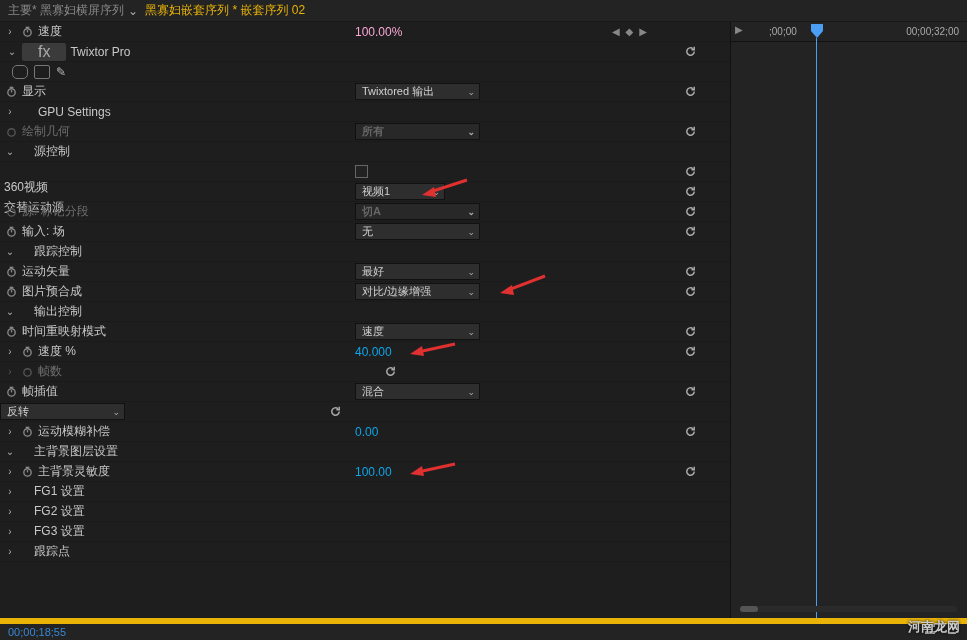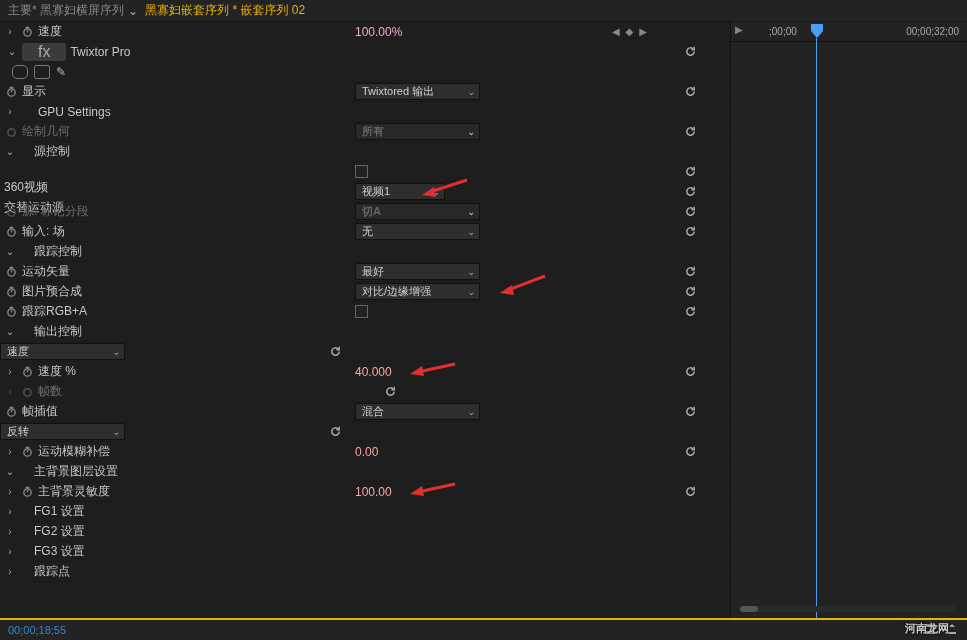--- a/index.html
+++ b/index.html
@@ -57,21 +57,21 @@
   width: 14px; height: 14px;
   display: inline-flex; align-items: center; justify-content: center;
   margin-right: 4px;
 }
 .stopwatch svg { width: 11px; height: 11px; }
 .stopwatch .sw-path { stroke: #888; fill: none; stroke-width: 1.5; }
 
 .label { color: #c8c8c8; }
 .label-dim { color: #6e6e6e; }
 .value-pct { color: #f9a8d4; }
-.value-link { color: #fca5a5; cursor: ew-resize; }
+.value-link { color: #0ea5e9; cursor: ew-resize; }
 .value-link-dim { color: #555; }
 
 .dropdown {
   background: #2e2e2e;
   border: 1px solid #111;
   height: 17px;
   display: flex;
   align-items: center;
   padding: 0 6px;
   min-width: 125px;
@@ -139,28 +139,28 @@
   border-radius: 5px;
   display: inline-flex; align-items: center; justify-content: center;
 }
 .tb-icon.rect { border-radius: 2px; }
 
 .footer {
   position: absolute; bottom: 0; left: 0; right: 0;
   height: 22px;
   display: flex; align-items: center;
   background: #232323;
-  border-top: 2px solid #eab308;
+  border-top: 6px solid #eab308;
   padding: 0 8px;
   font-size: 11px;
 }
 .footer .tc { color: #3a86d4; }
 .watermark {
-  position: absolute; right: 18px; bottom: 4px;
-  color: #ccc; font-size: 11px; font-weight: 600;
+  position: absolute; right: 7px; bottom: 4px;
+  color: #ccc; font-size: 13px; font-weight: 600;
   text-shadow: 0 0 3px #000;
 }
 .scroller {
   position: absolute; bottom: 26px; left: 740px; right: 10px;
   height: 10px;
   display: flex; align-items: center;
 }
 .scroller .track { flex: 1; height: 6px; background: #2a2a2a; border-radius: 3px; position: relative; }
 .scroller .thumb { position: absolute; left: 0; width: 18px; height: 6px; background: #555; border-radius: 3px; }
 
@@ -458,54 +458,42 @@
           </span>
         </div>
       <div class="arrow-annot" style="left:500px; top:-6px;">
         <svg width="50" height="26">
             <line x1="45" y1="0" x2="8" y2="14"></line>
             <polygon points="0,17 12,9 14,19"></polygon>
           </svg>
       </div>
     </div>
 
-    <div class="row">
-      <div class="left indent3">
-        <span class="stopwatch">
-            <svg viewBox="0 0 12 12">
-              <circle class="sw-path" cx="6" cy="7" r="4"></circle>
-              <line class="sw-path" x1="6" y1="7" x2="6" y2="4.5"></line>
-              <line class="sw-path" x1="4" y1="1.5" x2="8" y2="1.5"></line>
-            </svg>
-          </span>
-        <span class="label">跟踪RGB+A</span>
-      </div>
-      <div class="mid">
-          <div class="checkbox"></div>
-        </div>
-      <div class="right">
-          <span class="reset-icon">
-            <svg viewBox="0 0 14 14">
-              <path d="M11 7a4 4 0 1 1-1.4-3M11 2v3h-3"></path>
-            </svg>
-          </span>
-        </div>
-    </div>
 
     <div class="row">
       <div class="left indent2">
         <span class="twirl">⌄</span>
         <span style="width:14px;"></span>
         <span class="label">输出控制</span>
       </div>
       <div class="mid"></div>
         <div class="right"></div>
     </div>
 
     <div class="row">
+      <div class="left indent3">
+        <span class="stopwatch">
+            <svg viewBox="0 0 12 12">
+              <circle class="sw-path" cx="6" cy="7" r="4"></circle>
+              <line class="sw-path" x1="6" y1="7" x2="6" y2="4.5"></line>
+              <line class="sw-path" x1="4" y1="1.5" x2="8" y2="1.5"></line>
+            </svg>
+          </span>
+        <span class="label">时间重映射模式</span>
+      </div>
       <div class="mid">
         <div class="dropdown">
           <span>速度</span>
           <span class="dd-arrow">⌄</span>
         </div>
       </div>
       <div class="right">
           <span class="reset-icon">
             <svg viewBox="0 0 14 14">
               <path d="M11 7a4 4 0 1 1-1.4-3M11 2v3h-3"></path>

